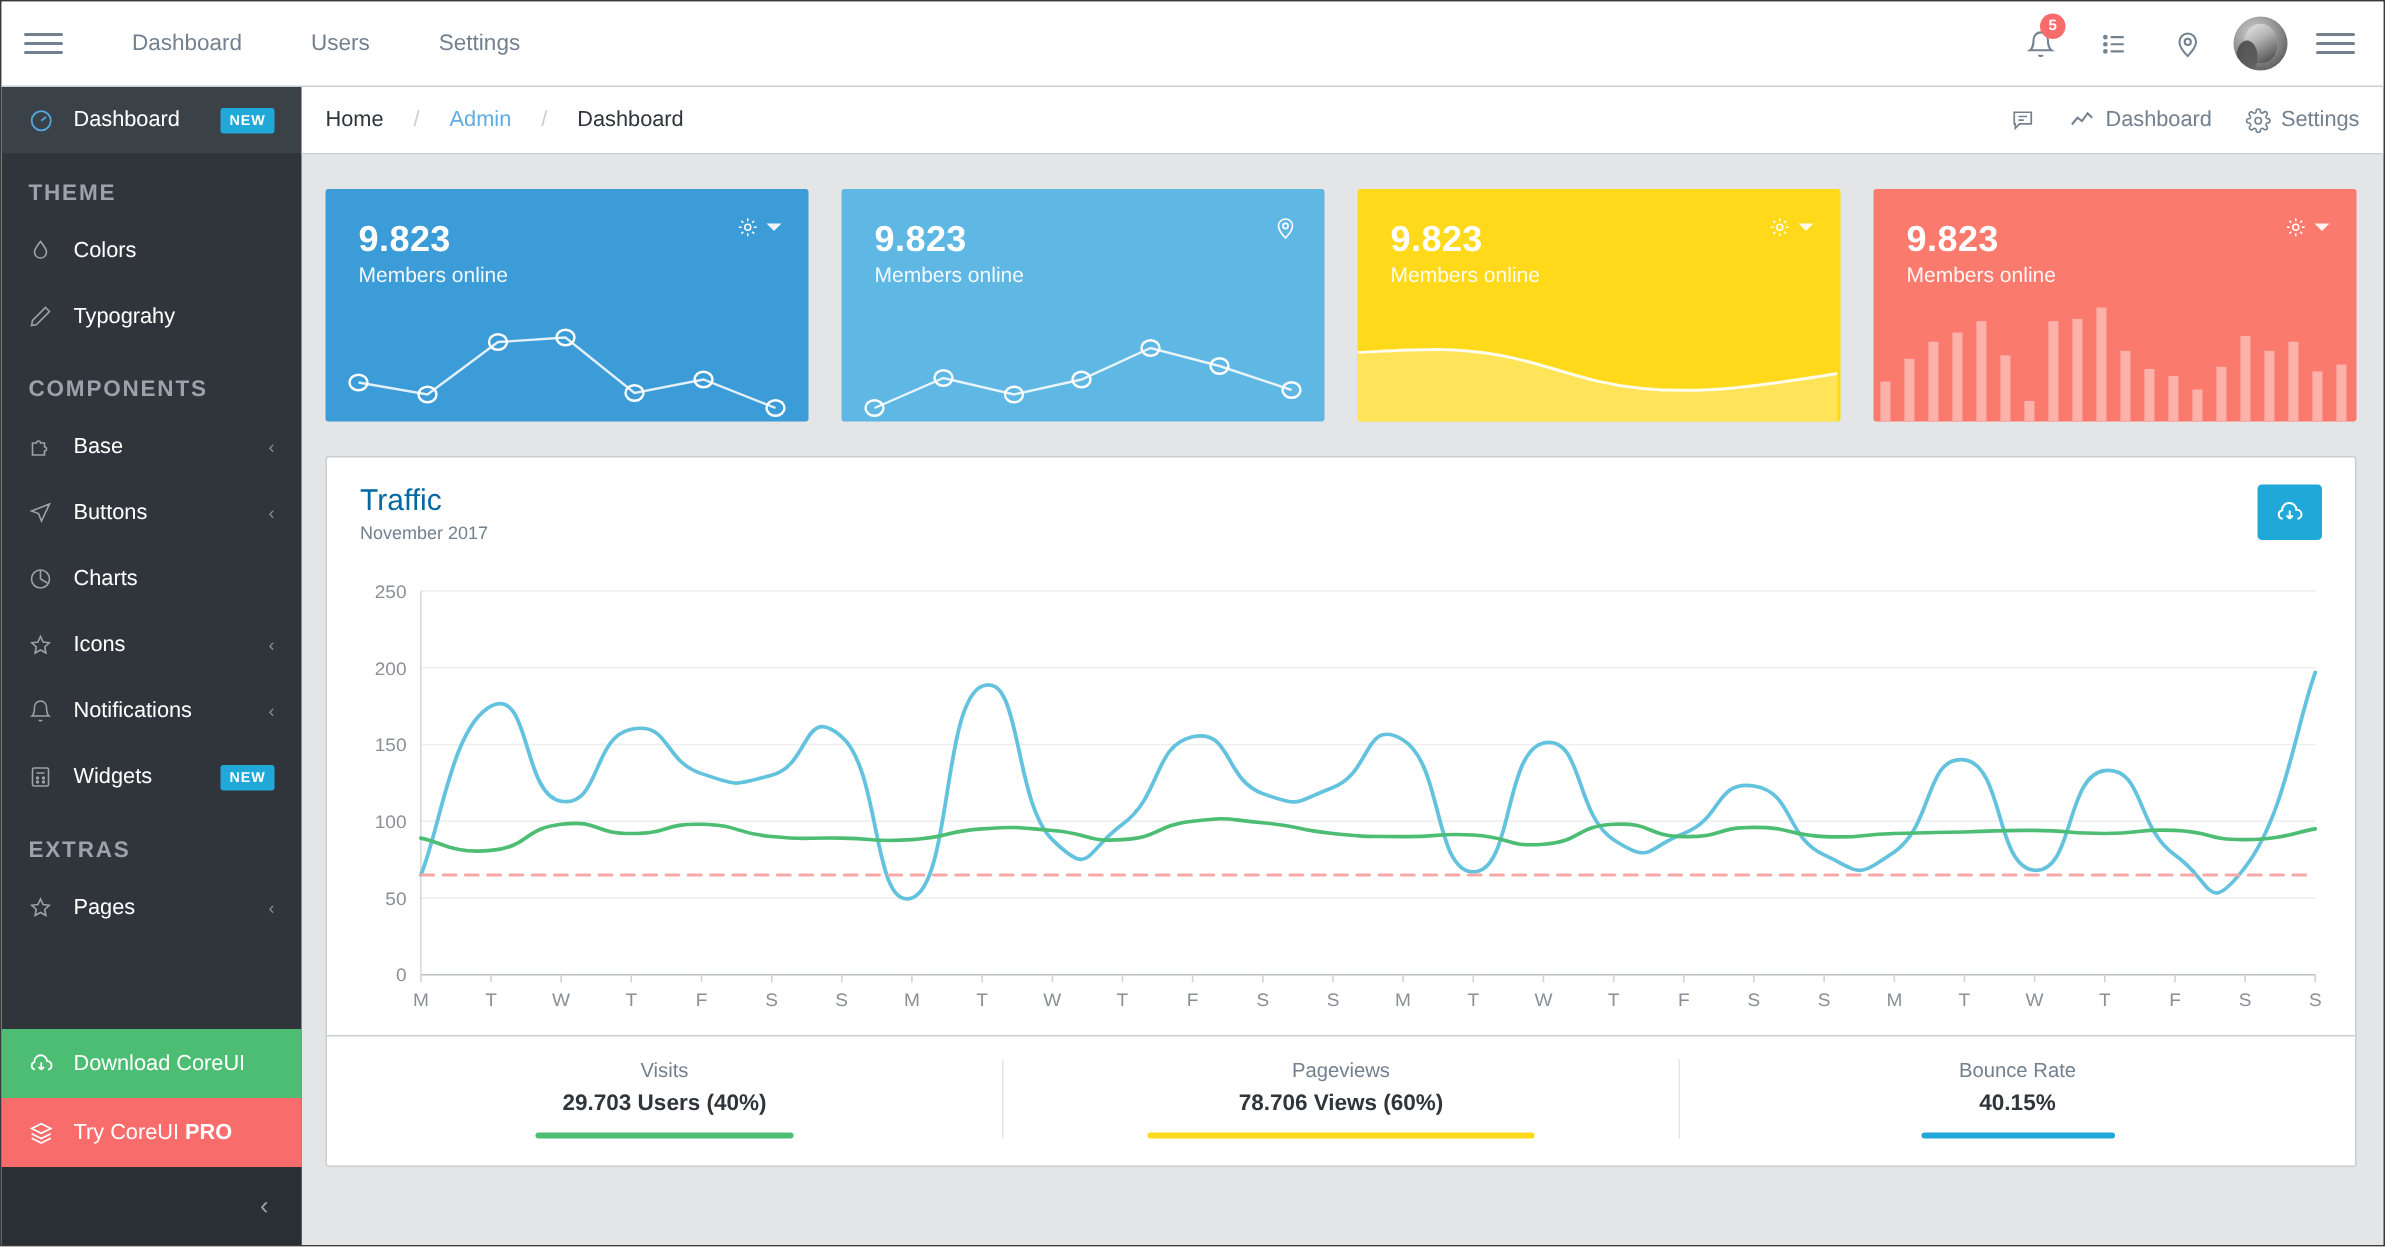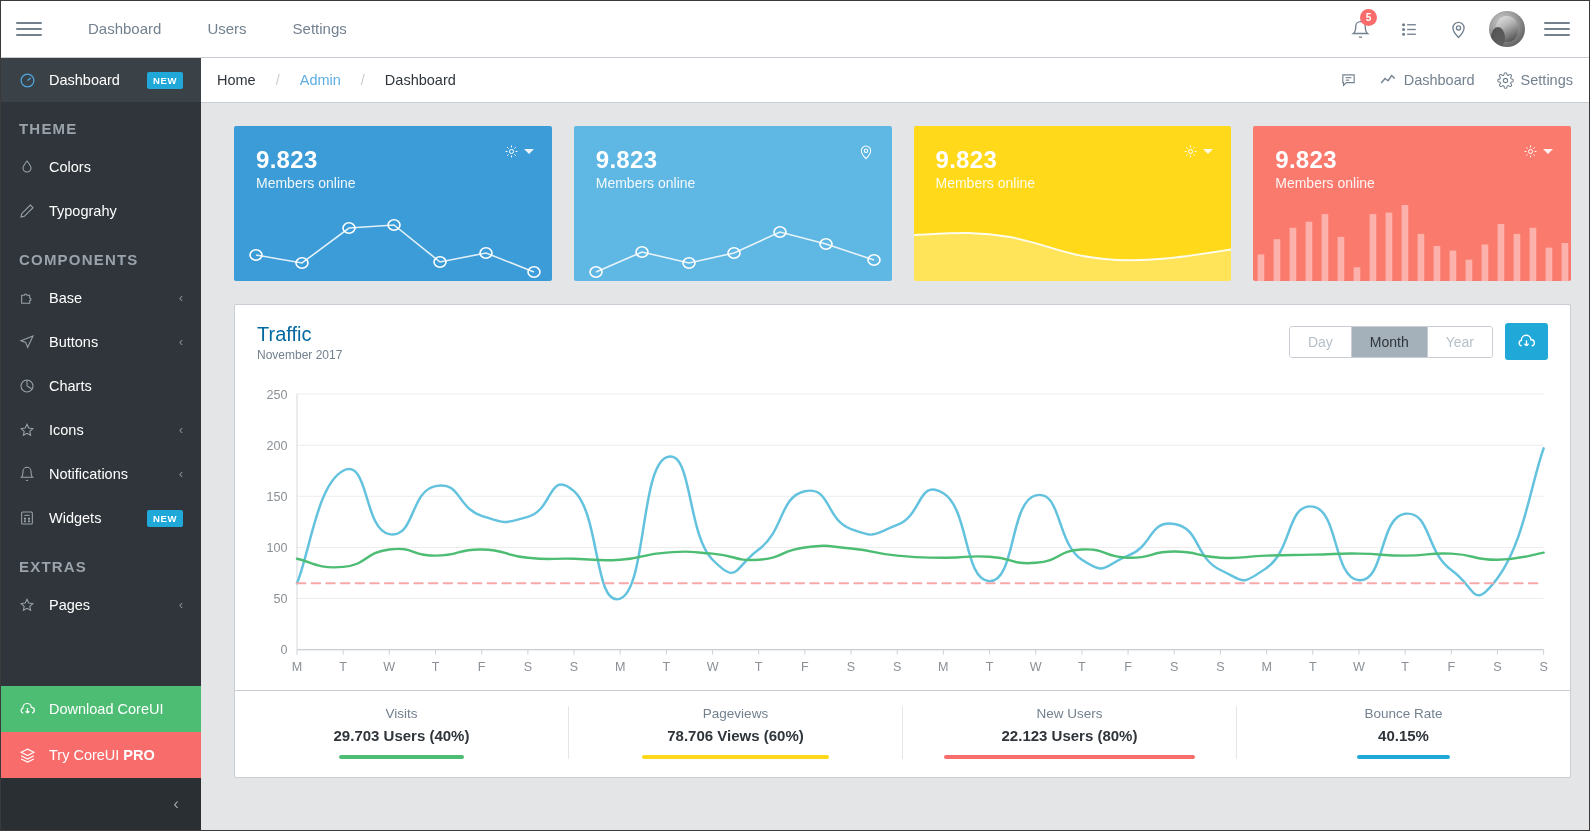--- a/index.html
+++ b/index.html
@@ -95,21 +95,21 @@
     height: 45px; background: #fff; border-bottom: 1px solid #c8ced3;
     display: flex; align-items: center; padding: 0 16px;
   }
   .crumbs { display: flex; align-items: center; font-size: 14.5px; gap: 20px; color: #73818f; }
   .crumbs .sep { color: #c8ced3; }
   .crumbs .plain { color: #2f353a; }
   .crumbs .link { color: #5eaee2; cursor: pointer; }
   .crumb-actions { margin-left: auto; display: flex; align-items: center; gap: 22px; color: #73818f; font-size: 14.5px; }
   .crumb-action { display: flex; align-items: center; gap: 7px; cursor: pointer; }
 
-  .content { padding: 23px 18px 0 33px; }
+  .content { padding: 23px 18px 0 16px; }
 
   
   .cards { display: flex; gap: 22px; }
   .card-stat {
     flex: 1; height: 155px; border-radius: 2px; position: relative; overflow: hidden; color: #fff;
   }
   .c-blue   { background: #3c9cd7; }
   .c-lblue  { background: #5fb7e4; }
   .c-yellow { background: #ffd91a; }
   .c-red    { background: #fa7a6e; }
@@ -484,25 +484,20 @@
         </div>
       </div>
 
       <div class="card">
         <div class="card-head">
           <div>
             <div class="card-title">Traffic</div>
             <div class="card-sub">November 2017</div>
           </div>
           <div class="head-right">
-            <div class="btn-group">
-              <button>Day</button>
-              <button class="active">Month</button>
-              <button>Year</button>
-            </div>
             <div class="btn-cloud">
               <svg width="19" height="19" viewBox="0 0 24 24" fill="none" stroke="#fff" stroke-width="1.7">
                 <path d="M18.5 17.5a3.8 3.8 0 0 0-.9-7.6A6 6 0 0 0 5.6 10.4a3.6 3.6 0 0 0 .4 7.1"></path>
                 <path d="M12 10.5v7m0 0l-2.6-2.7M12 17.5l2.6-2.7"></path>
               </svg>
             </div>
           </div>
         </div>
 
         <div class="chart-wrap">
@@ -587,25 +582,20 @@
             <div class="foot-label">Visits</div>
             <div class="foot-value">29.703 Users (40%)</div>
             <div class="foot-bar" style="background: rgb(77, 189, 116); width: 40%;"></div>
           </div>
           <div class="foot-item">
             <div class="foot-label">Pageviews</div>
             <div class="foot-value">78.706 Views (60%)</div>
             <div class="foot-bar" style="background: rgb(255, 217, 26); width: 60%;"></div>
           </div>
           <div class="foot-item">
-            <div class="foot-label">New Users</div>
-            <div class="foot-value">22.123 Users (80%)</div>
-            <div class="foot-bar" style="background: rgb(248, 108, 107); width: 80%;"></div>
-          </div>
-          <div class="foot-item">
             <div class="foot-label">Bounce Rate</div>
             <div class="foot-value">40.15%</div>
             <div class="foot-bar" style="background: rgb(32, 168, 216); width: 30%;"></div>
           </div>
         </div>
       </div>
 
     </div>
   </div>
 </div>

